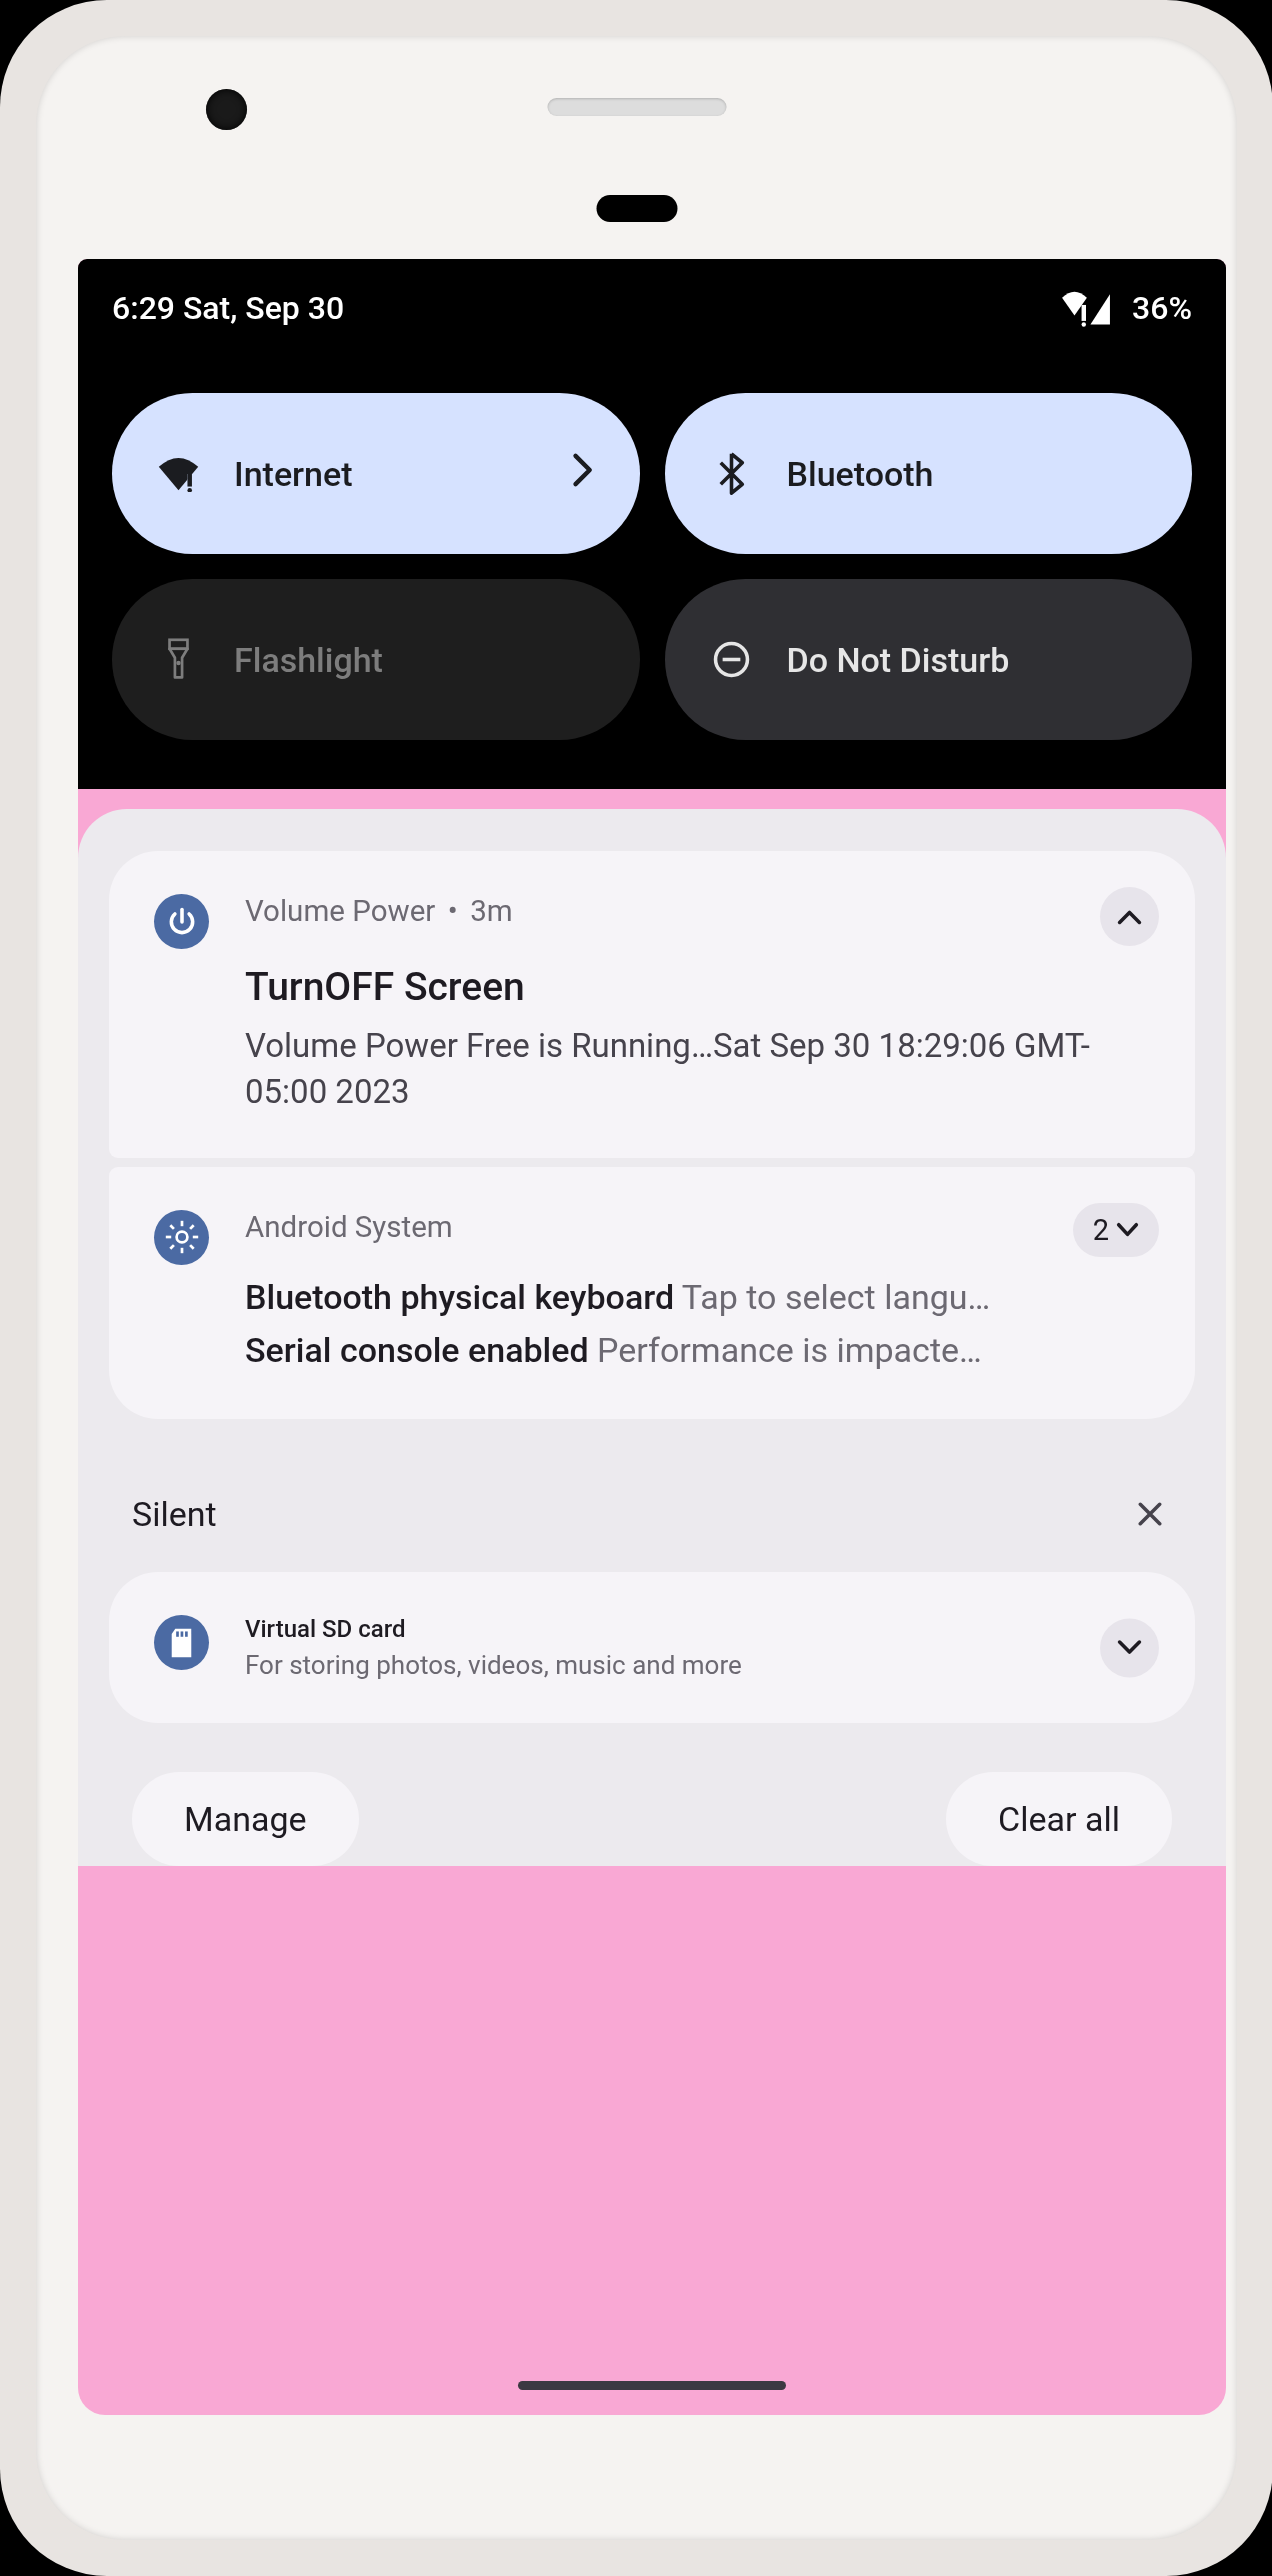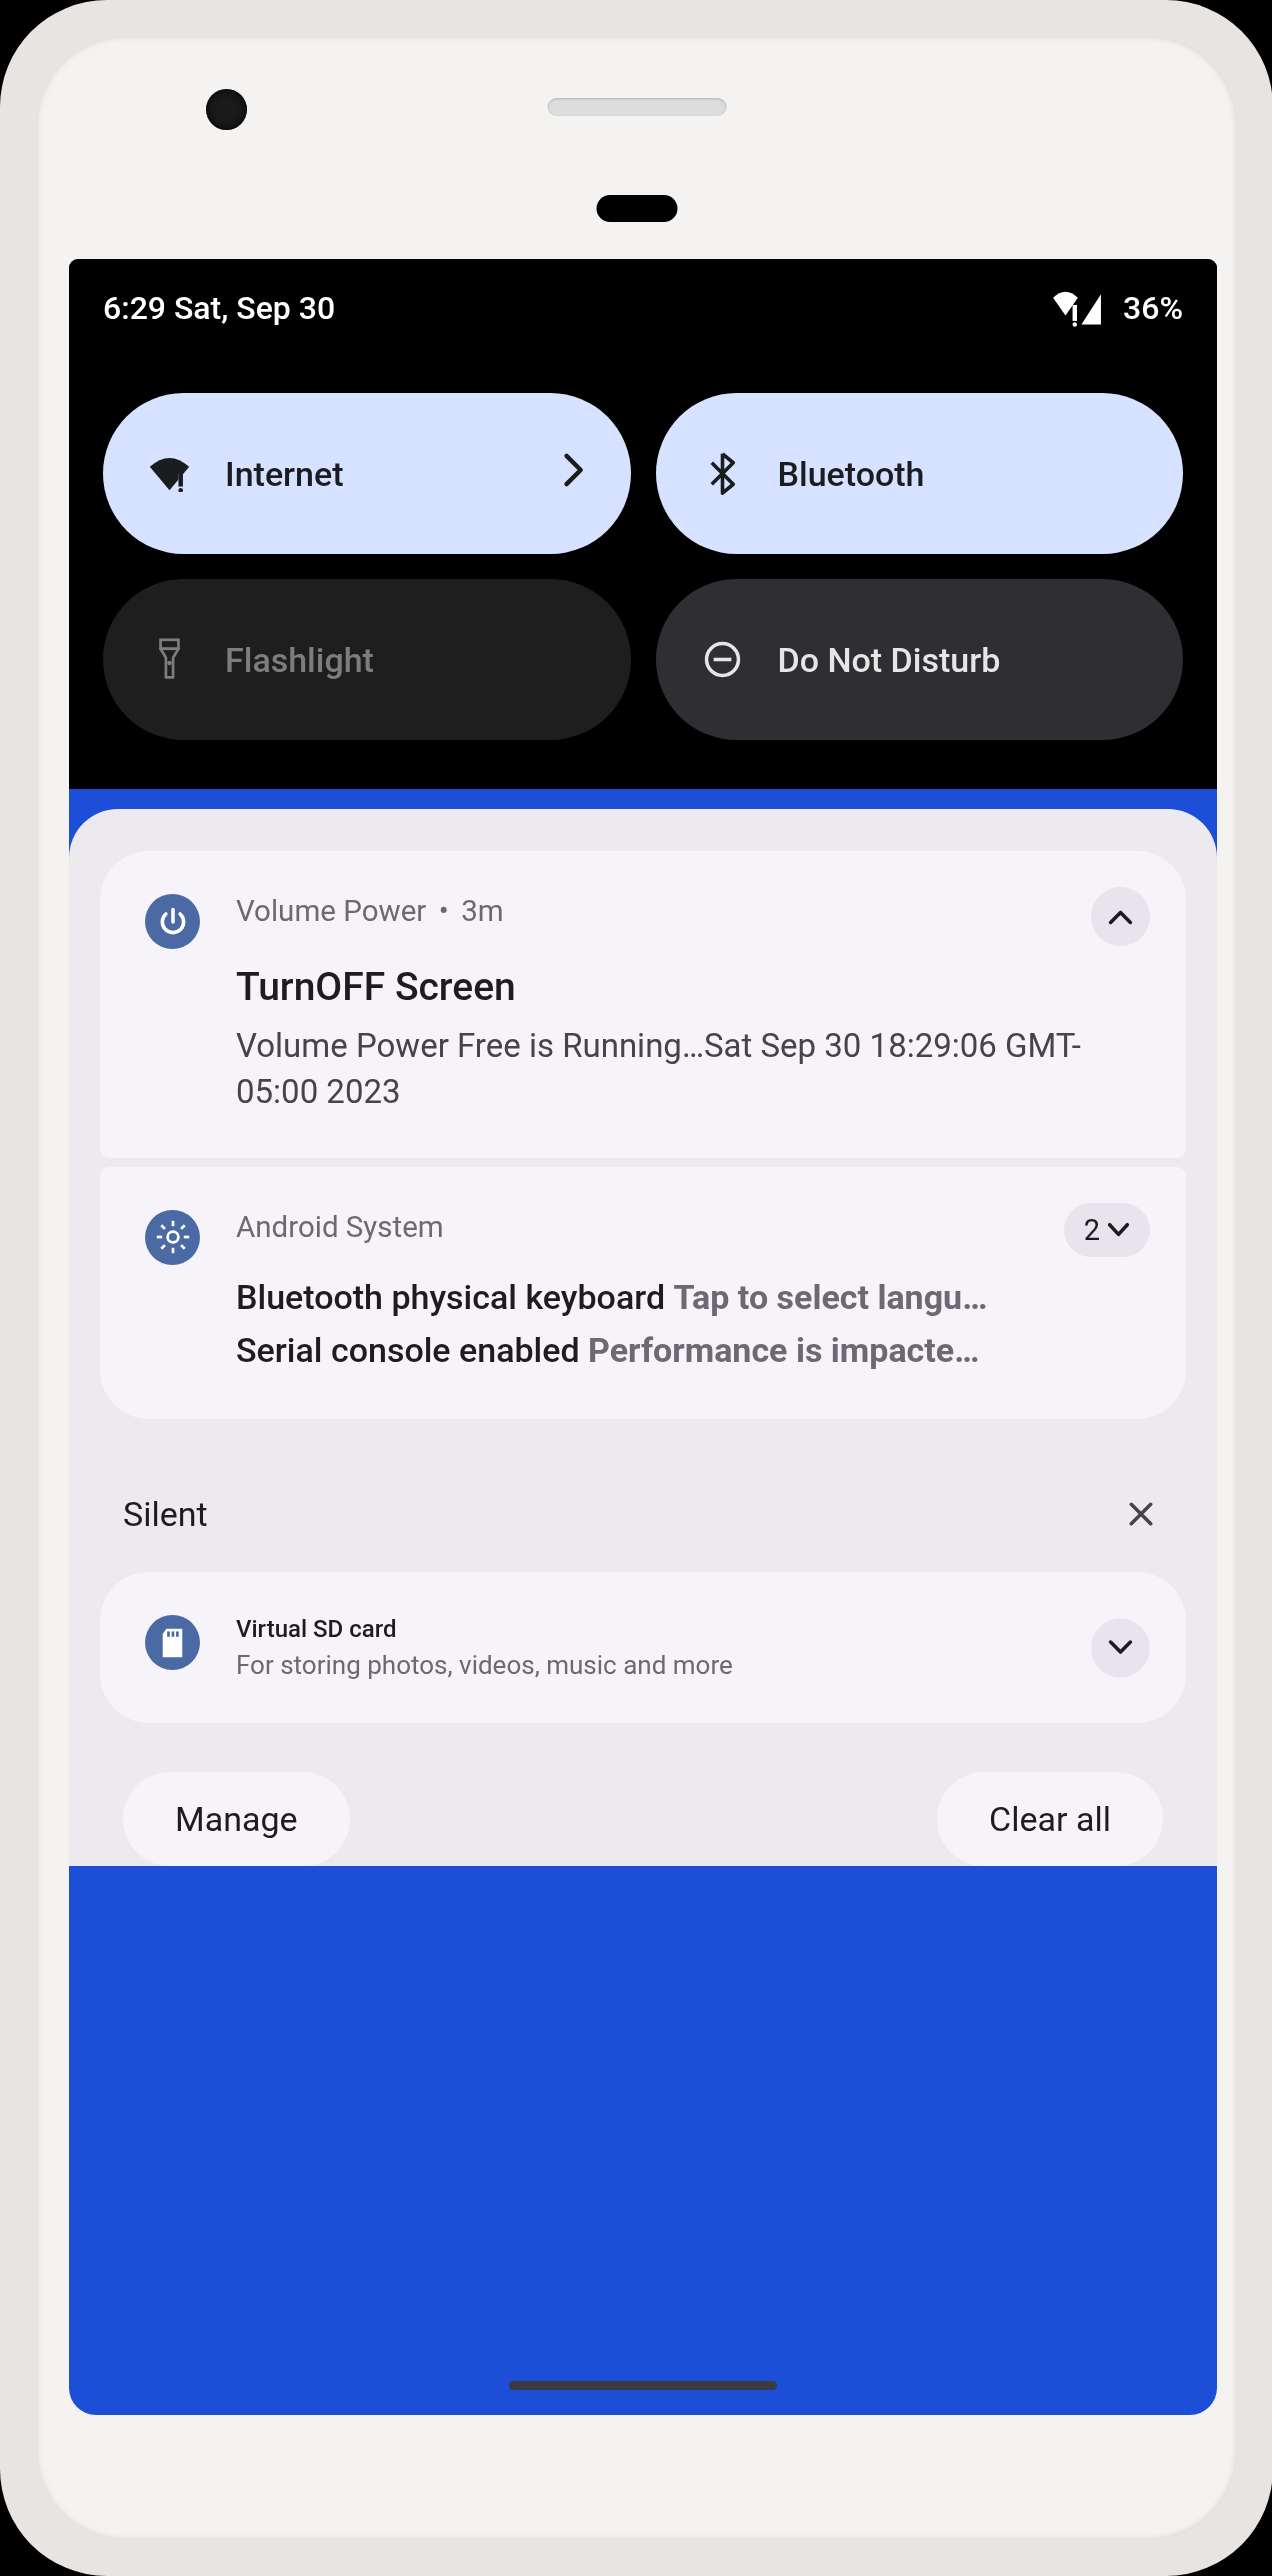--- a/index.html
+++ b/index.html
@@ -44,23 +44,23 @@
   .pill {
     position: absolute;
     left: 50%; top: 195px;
     transform: translateX(-50%);
     width: 81px; height: 27px;
     background: #000;
     border-radius: 14.3px;
   }
   .screen {
     position: absolute;
-    left: 69px; top: 259px;
+    left: 78px; top: 259px;
     width: 1148px; height: 2156px;
-    background: #1d4ed8;
+    background: #f9a8d4;
     border-radius: 9px 9px 27px 27px;
     overflow: hidden;
   }
 
   
   .qs-panel {
     background: #000;
     color: #fff;
     padding: 0 34px 49px 34px;
   }
@@ -187,21 +187,21 @@
     cursor:pointer;
   }
 
   .collapsed-lines {
     margin-top: 27px;
     font-size: 34px;
     line-height: 1.55;
   }
   .collapsed-lines .line { white-space: nowrap; overflow: hidden; text-overflow: ellipsis; }
   .collapsed-lines .t { color: #1e1b22; font-weight: 500; }
-  .collapsed-lines .b { color: #6c6972; font-weight: bold; }
+  .collapsed-lines .b { color: #6c6972; }
 
   .section-label-row {
     display: flex;
     align-items: center;
     justify-content: space-between;
     padding: 63px 54px 36px 54px;
     font-size: 34px;
     color: #1e1b22;
   }
   .close-x {

